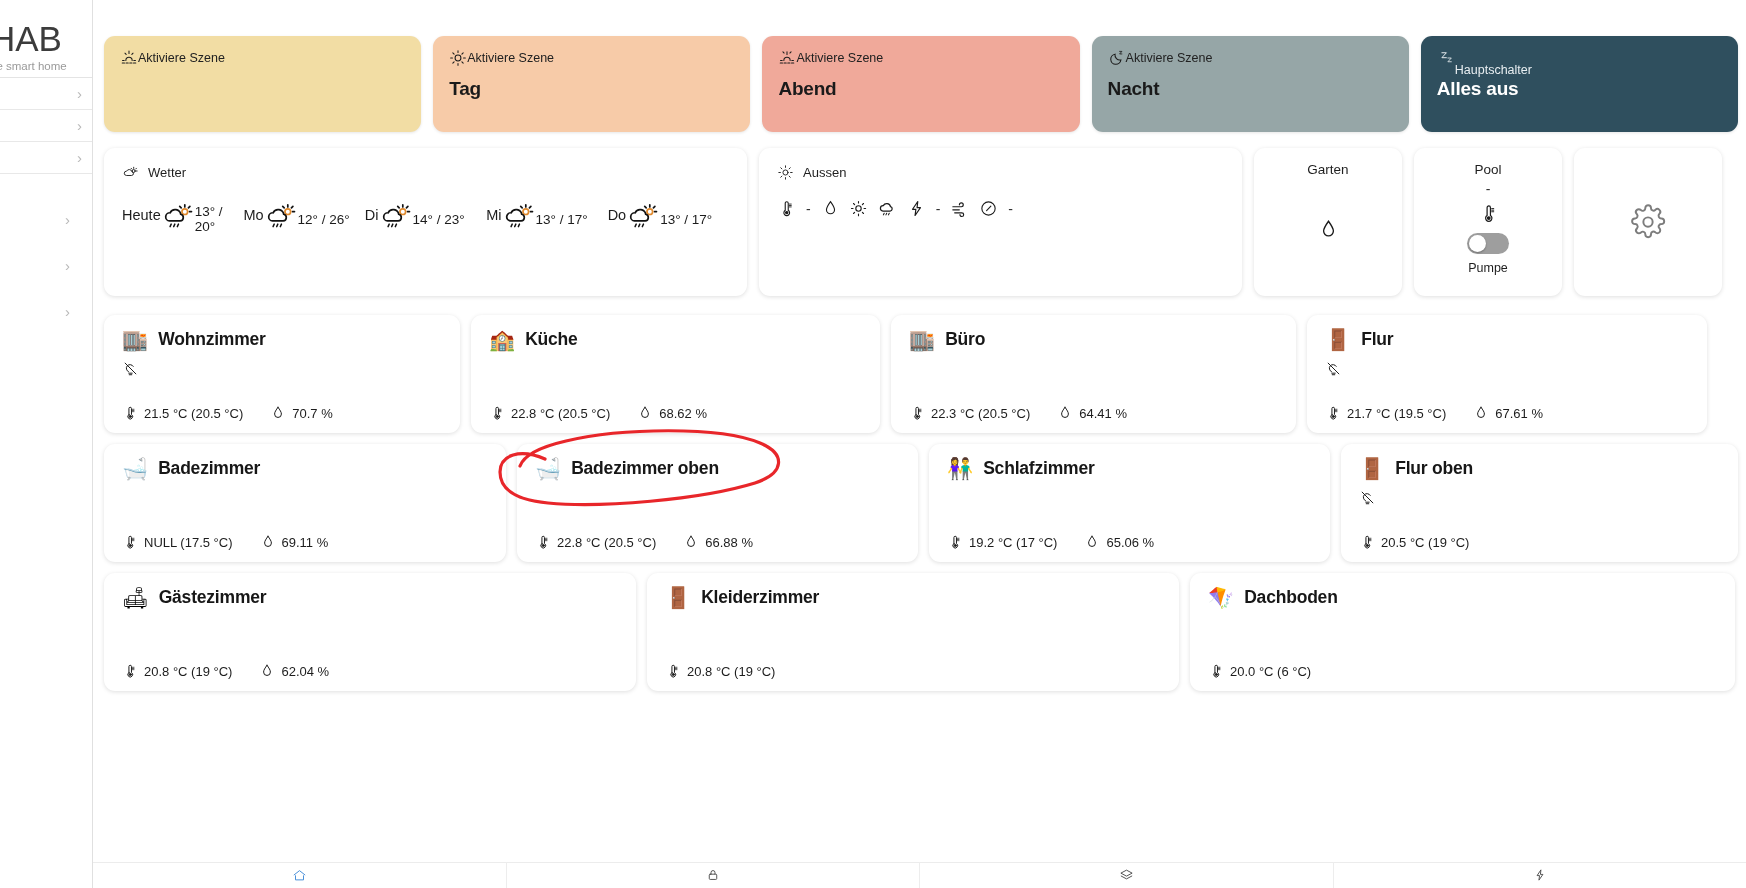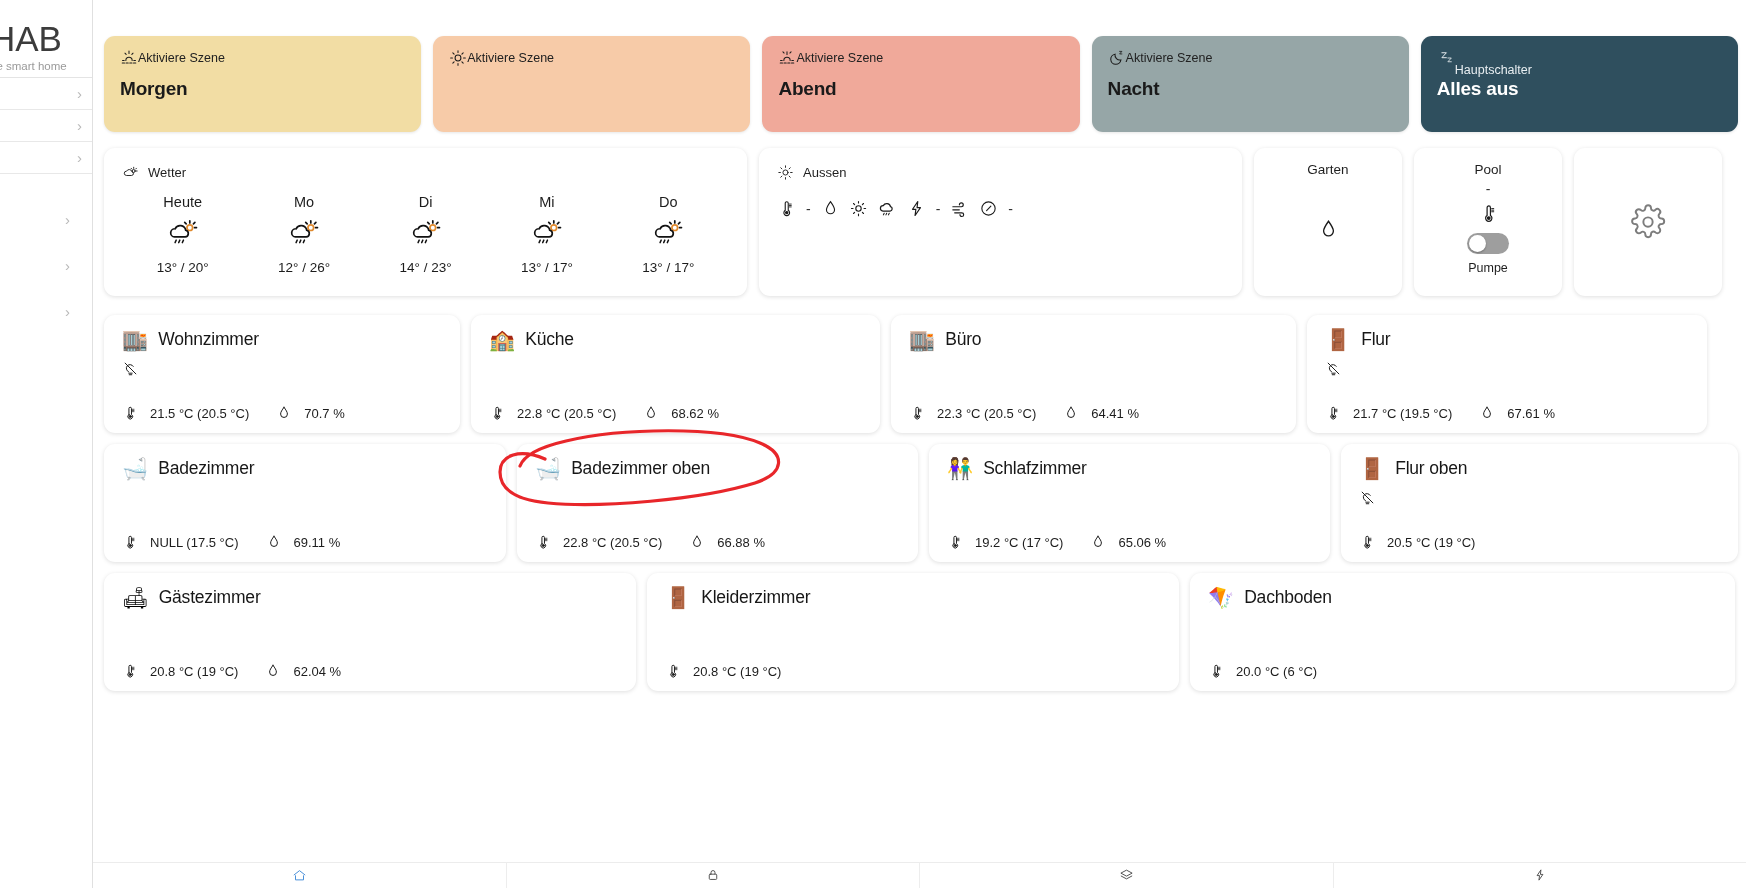--- a/index.html
+++ b/index.html
@@ -82,21 +82,21 @@
   }
   .card {
     background: #ffffff; border-radius: 11px;
     box-shadow: 0 1px 4px rgba(0,0,0,0.13);
     position: relative;
   }
   .weather-card { width: 643px; height: 148px; padding: 14px 18px; }
   .card-head { display: flex; align-items: center; gap: 9px; height: 20px; }
   .card-head-label { font-size: 13px; color: #1f1f1f; }
   .forecast { display: flex; margin-top: 12px; }
-  .fc-col { flex: 1; display: flex; flex-direction: column; align-items: center; }
+  .fc-col { flex: 1; display: flex; flex-direction: row; align-items: center; }
   .fc-day { font-size: 14.5px; color: #1c1c1c; }
   .fc-ico { margin-top: 7px; height: 34px; display: flex; align-items: center; }
   .fc-temp { margin-top: 9px; font-size: 13.5px; color: #1c1c1c; }
 
   .aussen-card { width: 483px; height: 148px; padding: 14px 18px; }
   .aussen-vals { display: flex; align-items: center; gap: 9px; margin-top: 16px; }
   .aussen-vals .dash { font-size: 14px; color: #333; padding: 0 1px; }
 
   .small-card { width: 148px; height: 148px; padding: 14px 10px;
     display: flex; flex-direction: column; align-items: center; }
@@ -120,24 +120,24 @@
   
   .rooms { padding: 19px 8px 0 11px; }
   .room-row { display: flex; gap: 11px; margin-bottom: 11px; }
   .room-card {
     background: #fff; border-radius: 11px; box-shadow: 0 1px 4px rgba(0,0,0,0.13);
     height: 118px; padding: 14px 18px 12px 18px;
     display: flex; flex-direction: column; position: relative;
   }
   .room-head { display: flex; align-items: center; gap: 10px; }
   .room-emoji { font-size: 21px; line-height: 1; }
-  .room-title { font-size: 17.5px; font-weight: 400; color: #171717; letter-spacing: -0.2px; }
+  .room-title { font-size: 17.5px; font-weight: 700; color: #171717; letter-spacing: -0.2px; }
   .room-mid { flex: 1; padding-top: 10px; }
   .room-sensors { display: flex; align-items: center; gap: 9px; }
-  .sensor { display: flex; align-items: center; gap: 12px; }
+  .sensor { display: flex; align-items: center; gap: 6px; }
   .sensor-val { font-size: 13px; color: #1d1d1d; }
   .gap12 { width: 9px; }
 
   
   .bottombar {
     position: absolute; left: 0; right: 0; bottom: 0; height: 26px;
     display: flex; align-items: flex-end; background: #fff;
     border-top: 1px solid #ececec;
   }
   .bb-item { flex: 1; display: flex; align-items: center; justify-content: center;
@@ -194,33 +194,33 @@
         <div class="scene-head">
           <span class="sc-ico">
             <svg viewBox="0 0 24 24" width="18" height="18" fill="none" stroke="#1b1b1b" stroke-width="1.4" stroke-linecap="round">
               <path d="M12 2.8v3.2M8.2 7.2 6.6 5.6M15.8 7.2l1.6-1.6"></path>
               <path d="M7.8 15.2a4.2 4.2 0 0 1 8.4 0"></path>
               <path d="M3.4 15.2h2.2M18.4 15.2h2.2M3 18.6h18" stroke-dasharray="3 2"></path>
             </svg>
           </span>
           <span class="scene-head-label">Aktiviere Szene</span>
         </div>
-        <div class="scene-title">Morgen</div>
       </div>
 
       <div class="scene-card s0" style="background:#f7cba8">
         <div class="scene-head">
           <span class="sc-ico">
             <svg viewBox="0 0 24 24" width="18" height="18" fill="none" stroke="#1b1b1b" stroke-width="1.4" stroke-linecap="round">
               <circle cx="12" cy="12" r="3.9"></circle>
               <path d="M12 2.2v2.4M12 19.4v2.4M2.2 12h2.4M19.4 12h2.4M5.1 5.1l1.7 1.7M17.2 17.2l1.7 1.7M18.9 5.1l-1.7 1.7M6.8 17.2l-1.7 1.7"></path>
             </svg>
           </span>
           <span class="scene-head-label">Aktiviere Szene</span>
         </div>
+        <div class="scene-title">Tag</div>
       </div>
 
       <div class="scene-card s0" style="background:#f0a99a">
         <div class="scene-head">
           <span class="sc-ico">
             <svg viewBox="0 0 24 24" width="18" height="18" fill="none" stroke="#1b1b1b" stroke-width="1.4" stroke-linecap="round">
               <path d="M12 7.4V3.6M8.2 5.4 6.6 3.8M15.8 5.4l1.6-1.6"></path>
               <path d="M7.8 15.2a4.2 4.2 0 0 1 8.4 0"></path>
               <path d="M3.4 15.2h2.2M18.4 15.2h2.2M3 18.6h18" stroke-dasharray="3 2"></path>
             </svg>

